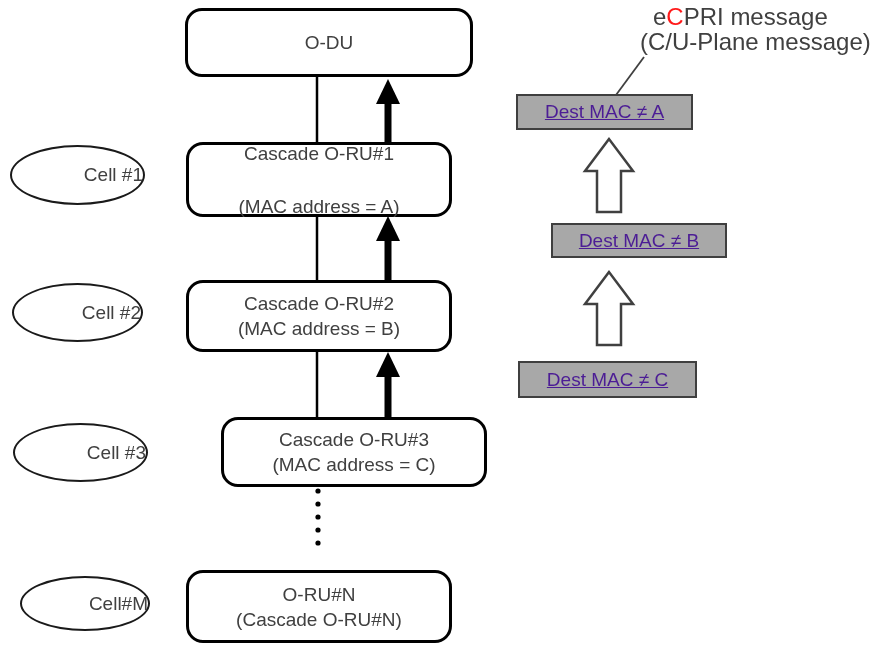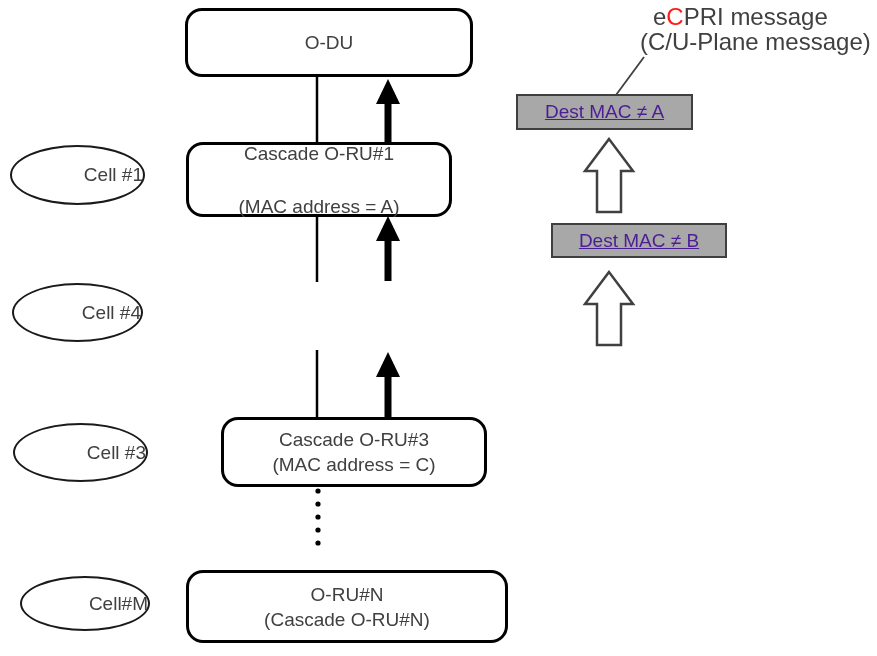--- a/index.html
+++ b/index.html
@@ -116,50 +116,57 @@
 
   <div class="node" style="left:185px; top:8px; width:288px; height:69px;">
     <span>O-DU</span>
   </div>
 
   <div class="node" style="left:186px; top:142px; width:266px; height:75px;gap:28px;">
     <span>Cascade O-RU#1</span>
     <span>(MAC address = A)</span>
   </div>
 
+  <div class="node" style="left:186px; top:280px; width:266px; height:72px;">
+    <span>Cascade O-RU#2</span>
+    <span>(MAC address = B)</span>
+  </div>
 
   <div class="node" style="left:186px; top:417px; width:266px; height:70px;margin-left:35px;">
     <span>Cascade O-RU#3</span>
     <span>(MAC address = C)</span>
   </div>
 
-  <div class="node" style="left:186px; top:570px; width:322px; height:73px;">
+  <div class="node" style="left:186px; top:570px; width:266px; height:73px;">
     <span>O-RU#N</span>
     <span>(Cascade O-RU#N)</span>
   </div>
 
   <div class="cell" style="left:10px; top:145px; width:135px; height:60px;">
     <span>Cell #1</span>
   </div>
   <div class="cell" style="left:12px; top:283px; width:131px; height:59px;">
-    <span>Cell #4</span>
+    <span>Cell #2</span>
   </div>
   <div class="cell" style="left:13px; top:423px; width:135px; height:59px;">
     <span>Cell #3</span>
   </div>
   <div class="cell" style="left:20px; top:576px; width:130px; height:55px;">
     <span>Cell#M</span>
   </div>
 
   <div class="destbox" style="left:516px; top:94px; width:177px; height:36px;">
     <span>Dest MAC ≠ A</span>
   </div>
   <div class="destbox" style="left:503px; top:223px; width:176px; height:35px;margin-left:48px;">
     <span>Dest MAC ≠ B</span>
   </div>
+  <div class="destbox" style="left:518px; top:361px; width:179px; height:37px;">
+    <span>Dest MAC ≠ C</span>
+  </div>
 
   <div class="callout">
     <div class="l1">
       <span>e</span><span class="red-c">C</span><span>PRI message</span>
     </div>
     <div class="l2">
       <span>(C/U-Plane message)</span>
     </div>
   </div>
 

